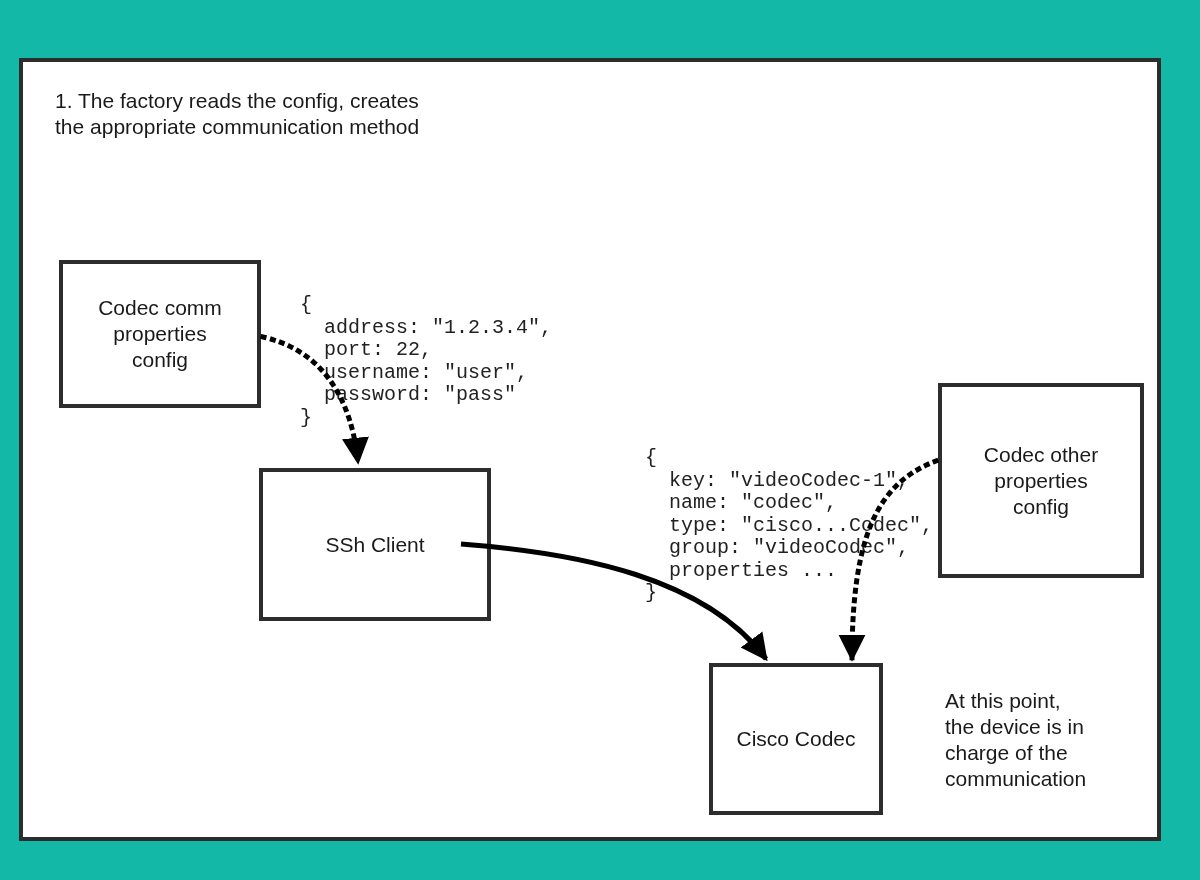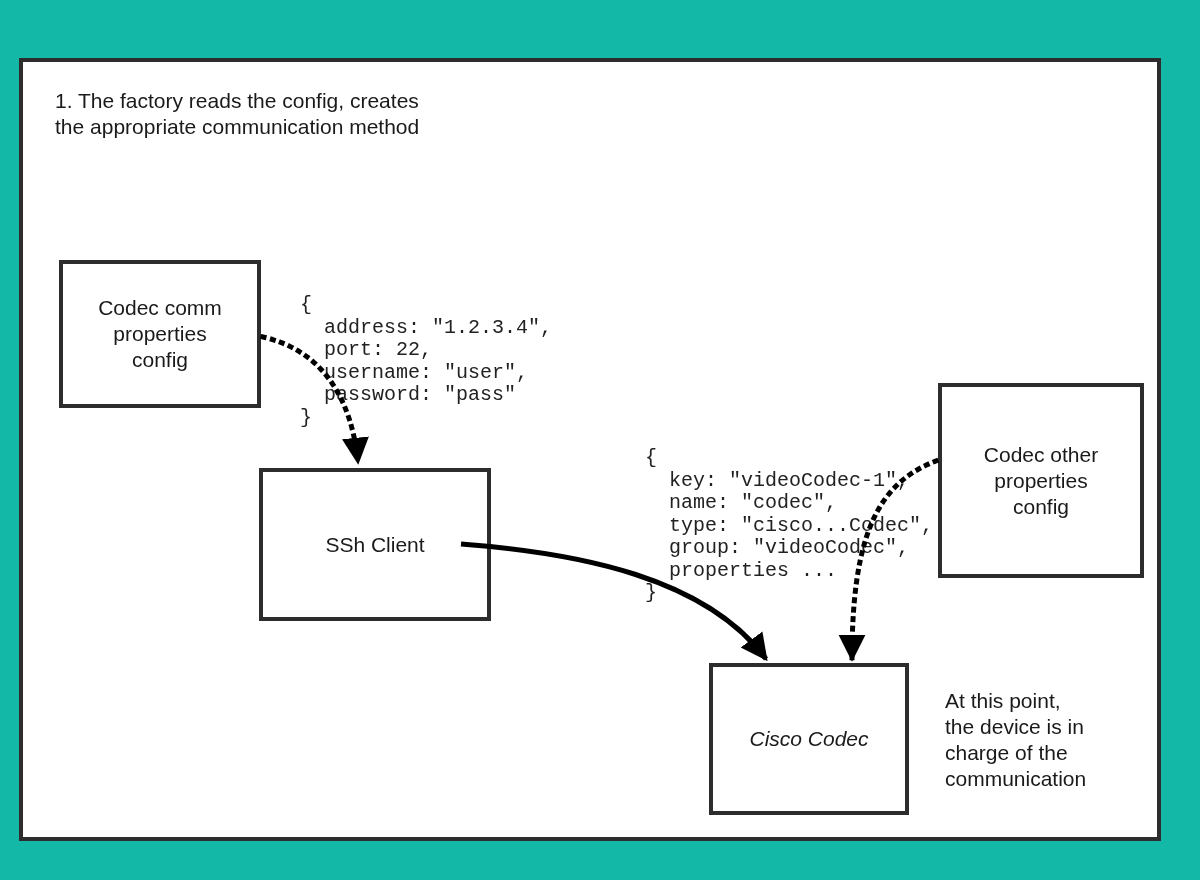--- a/index.html
+++ b/index.html
@@ -44,21 +44,21 @@
     justify-content: center;
     text-align: center;
     font-size: 21px;
     line-height: 26px;
     white-space: pre-line;
     box-sizing: border-box;
   }
   .node-codec-comm  { left: 59px;  top: 260px; width: 202px; height: 148px; }
   .node-ssh-client  { left: 259px; top: 468px; width: 232px; height: 153px; text-align: right; }
   .node-codec-other { left: 938px; top: 383px; width: 206px; height: 195px; }
-  .node-cisco-codec { left: 709px; top: 663px; width: 200px; height: 152px; font-style: italic; }
+  .node-cisco-codec { left: 709px; top: 663px; width: 174px; height: 152px; }
   .code {
     position: absolute;
     font-family: "Liberation Mono", "DejaVu Sans Mono", monospace;
     font-size: 20px;
     line-height: 22.5px;
     white-space: pre;
     color: #222222;
   }
   .code-1 { left: 300px; top: 294px; }
   .code-2 { left: 645px; top: 447px; }

